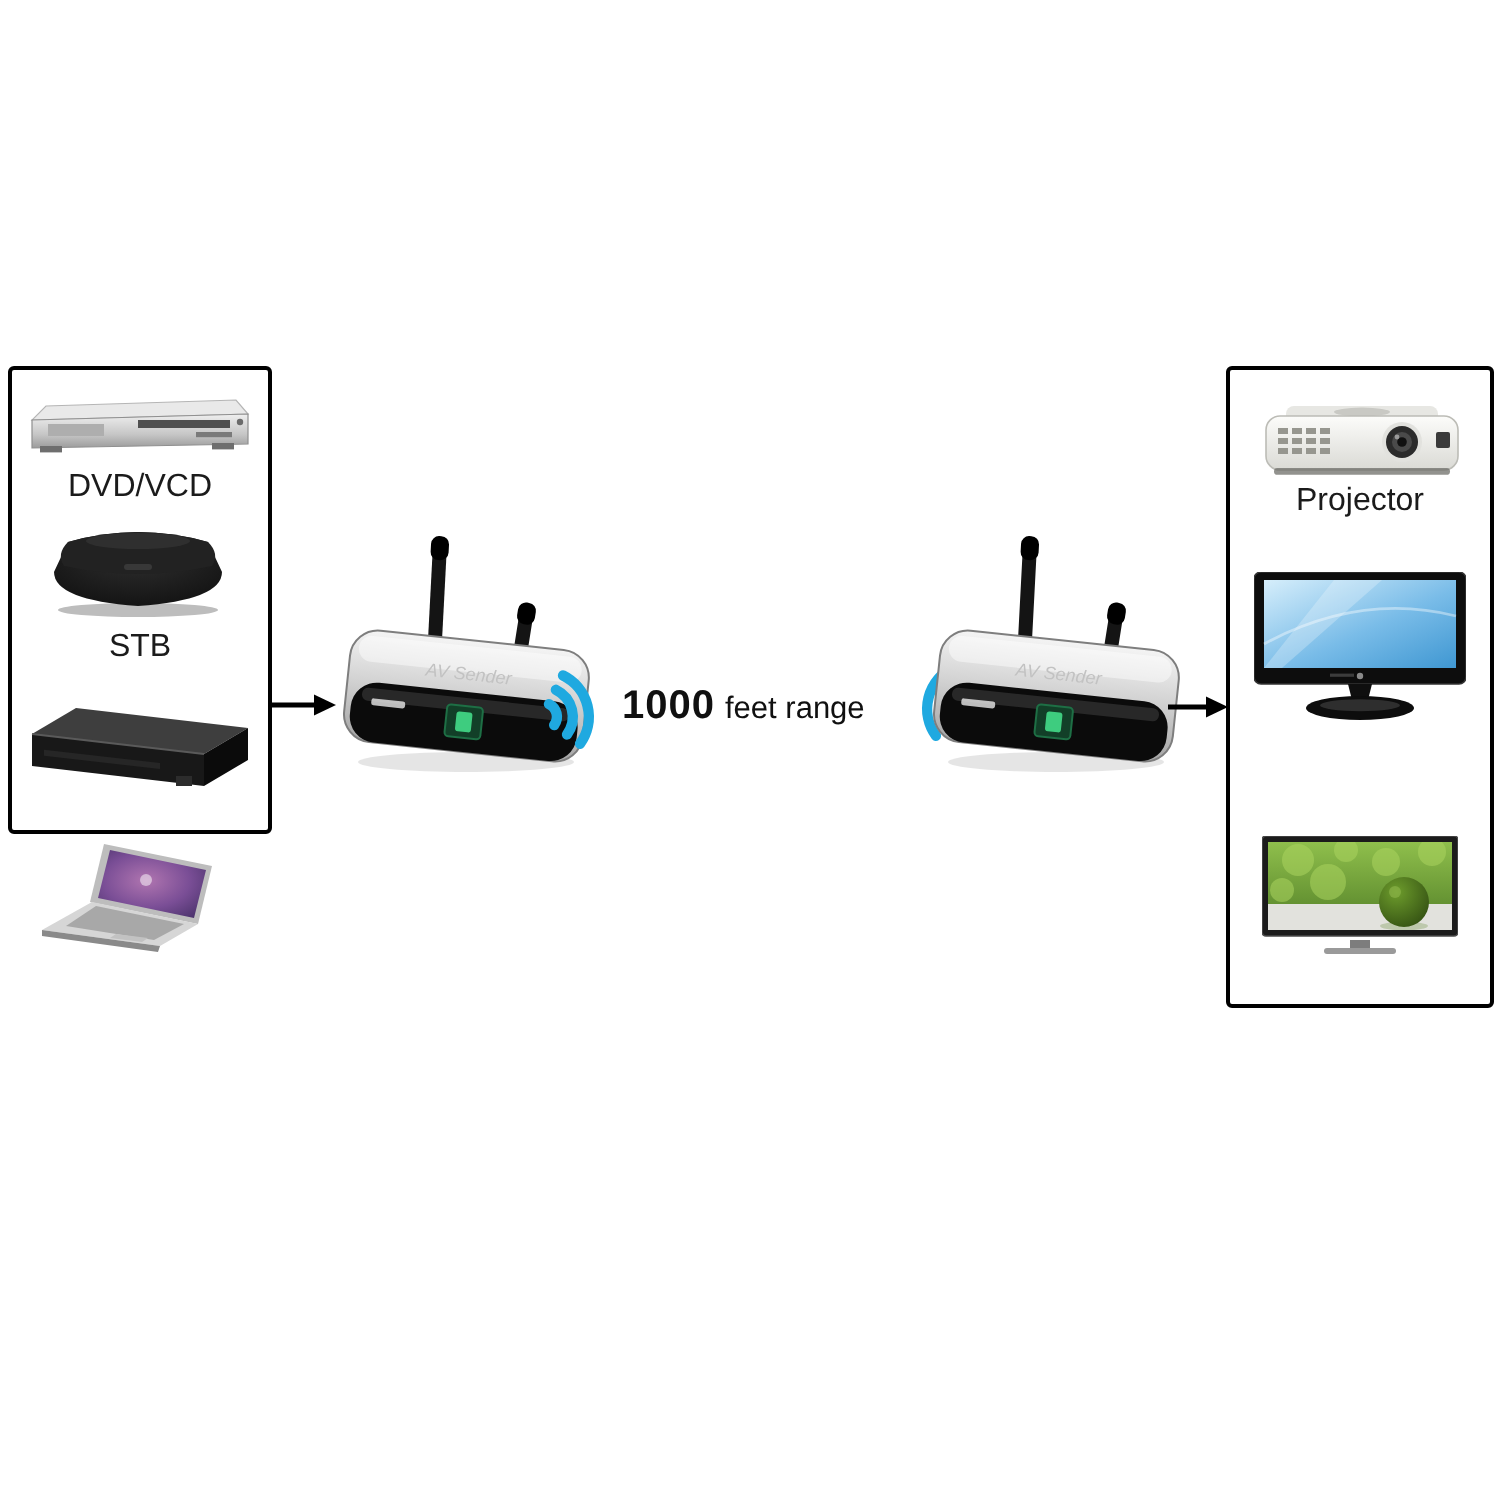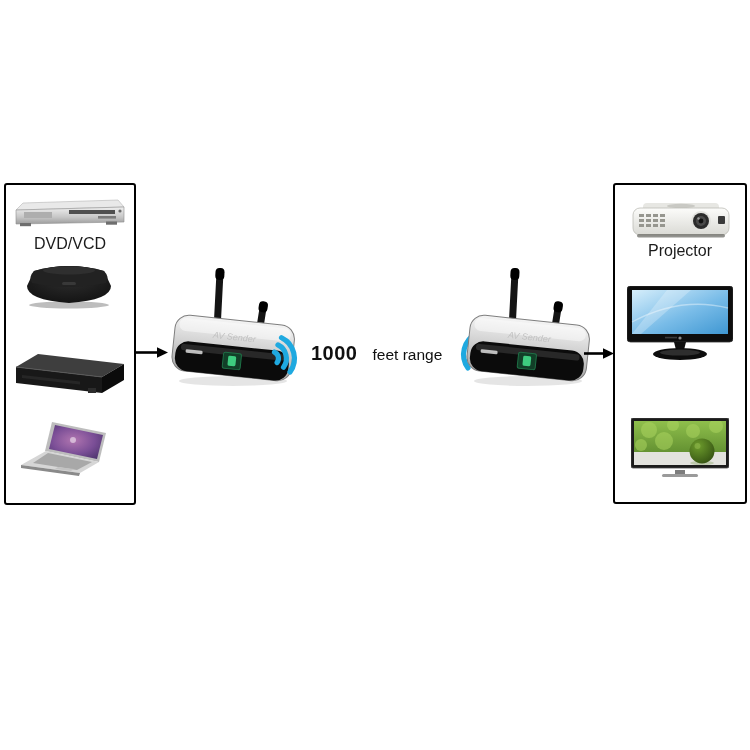--- a/index.html
+++ b/index.html
@@ -1,25 +1,25 @@
 <!DOCTYPE html>
 <html><head>
 <meta charset="utf-8">
 <style>
   html,body{margin:0;padding:0;background:#fff;}
   .canvas{position:relative;width:750px;height:750px;background:#ffffff;overflow:hidden;
           font-family:"Liberation Sans",sans-serif;}
   .device-box{position:absolute;background:#fff;border:2px solid #000;border-radius:3px;box-sizing:border-box;}
-  .box-left{left:4px;top:183px;width:132px;height:322px;}
+  .box-left{left:4px;top:183px;width:132px;height:234px;}
   .box-right{left:613px;top:183px;width:134px;height:321px;}
   .abs{position:absolute;}
   .dev-label{position:absolute;left:0;width:100%;text-align:center;font-size:16px;color:#1b1b1b;}
   .range-text{position:absolute;left:311px;top:342px;white-space:nowrap;color:#101010;}
   .range-value{font-weight:bold;font-size:20px;letter-spacing:.5px;}
-  .range-unit{font-size:15.5px;margin-left:15px;}
+  .range-unit{font-size:15.5px;margin-left:5px;}
   svg{display:block;}
 </style>
 </head>
 <body>
 
 <div class="canvas">
 
   <svg width="0" height="0" style="position:absolute">
     <defs>
       <linearGradient id="gSilver" x1="0" y1="0" x2="0" y2="1">
@@ -75,20 +75,21 @@
     </svg>
     <div class="dev-label" style="top:50px">DVD/VCD</div>
 
     <svg class="abs" style="left:16px;top:73px" width="94" height="52" viewBox="0 0 94 52">
       <ellipse cx="47" cy="47" rx="40" ry="3.5" fill="#bdbdbd"></ellipse>
       <path d="M12,13 Q47,3 82,13 L89,28 Q89,42 47,45 Q5,42 5,28 Z" fill="url(#gStb)"></path>
       <path d="M12,13 Q47,3 82,13 Q88,19 84,25 Q47,33 10,25 Q6,19 12,13 Z" fill="#222222"></path>
       <ellipse cx="47" cy="12.5" rx="26" ry="4" fill="#2f2f2f"></ellipse>
       <rect x="40" y="24" width="14" height="3" rx="1.5" fill="#383838"></rect>
     </svg>
+    <div class="dev-label" style="top:130px">STB</div>
 
     <svg class="abs" style="left:8px;top:156px" width="110" height="56" viewBox="0 0 110 56">
       <polygon points="2,26 24,13 110,23 88,36" fill="#3e3e3e"></polygon>
       <polygon points="2,26 88,36 88,52 2,42" fill="#181818"></polygon>
       <polygon points="88,36 110,23 110,39 88,52" fill="#0b0b0b"></polygon>
       <line x1="2" y1="26" x2="88" y2="36" stroke="#5a5a5a" stroke-width="1"></line>
       <rect x="8" y="33" width="58" height="3" fill="#262626" transform="skewY(6.5)"></rect>
       <rect x="74" y="47" width="8" height="5" fill="#2c2c2c"></rect>
     </svg>
 

